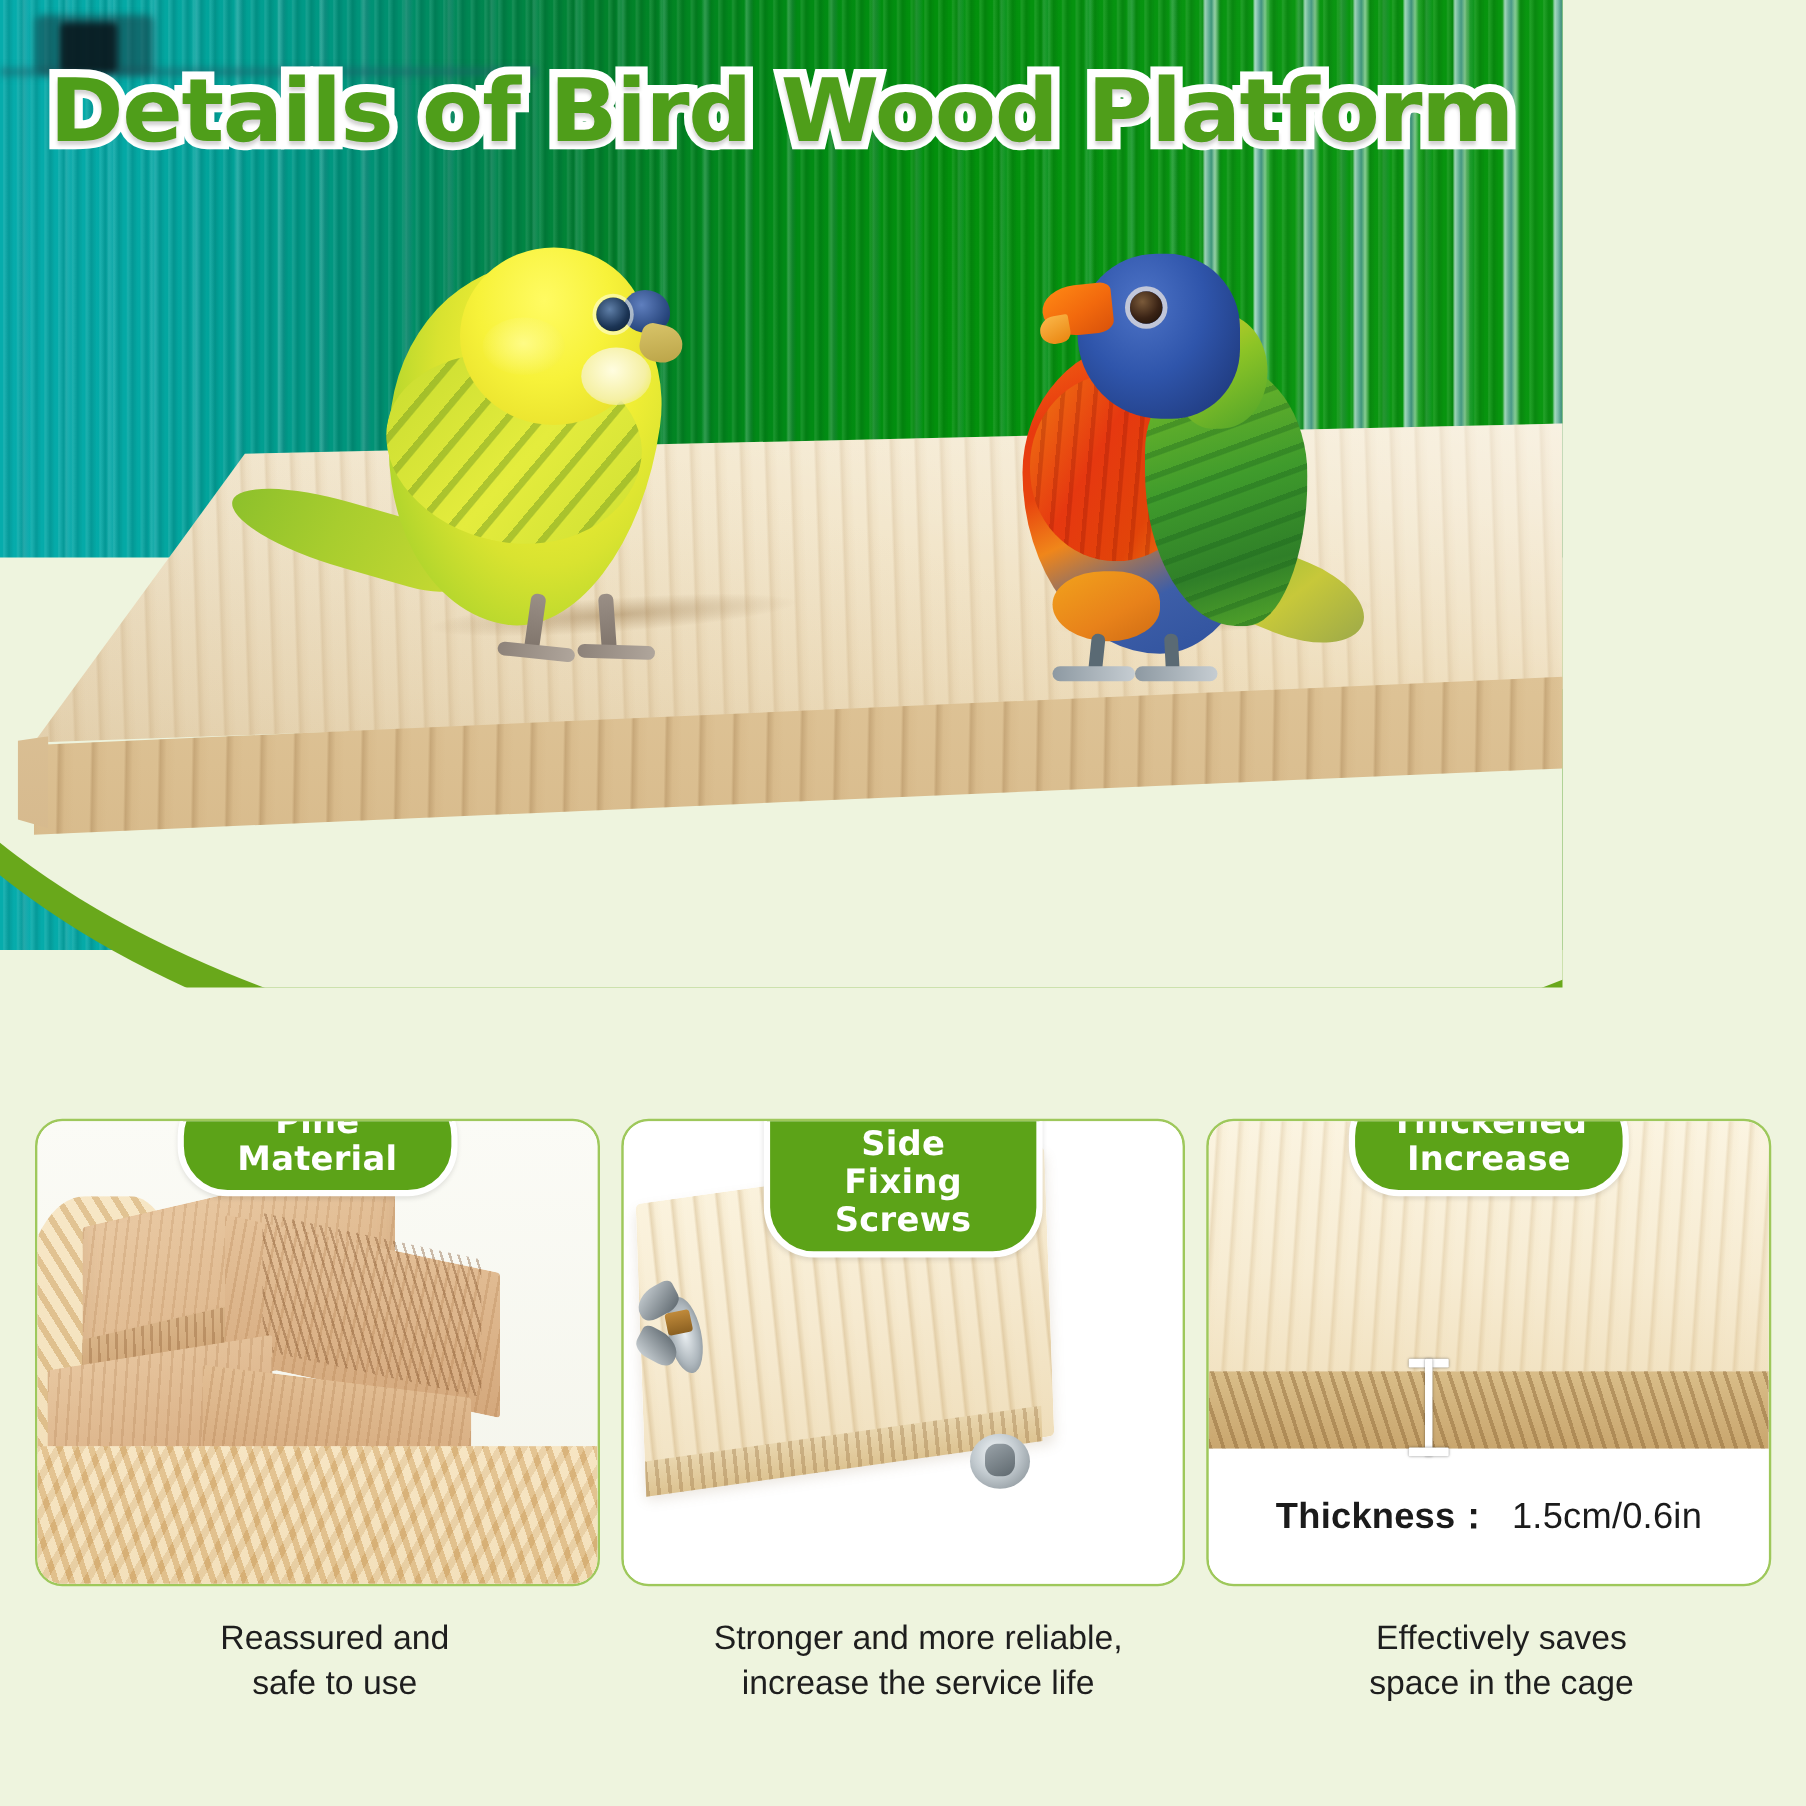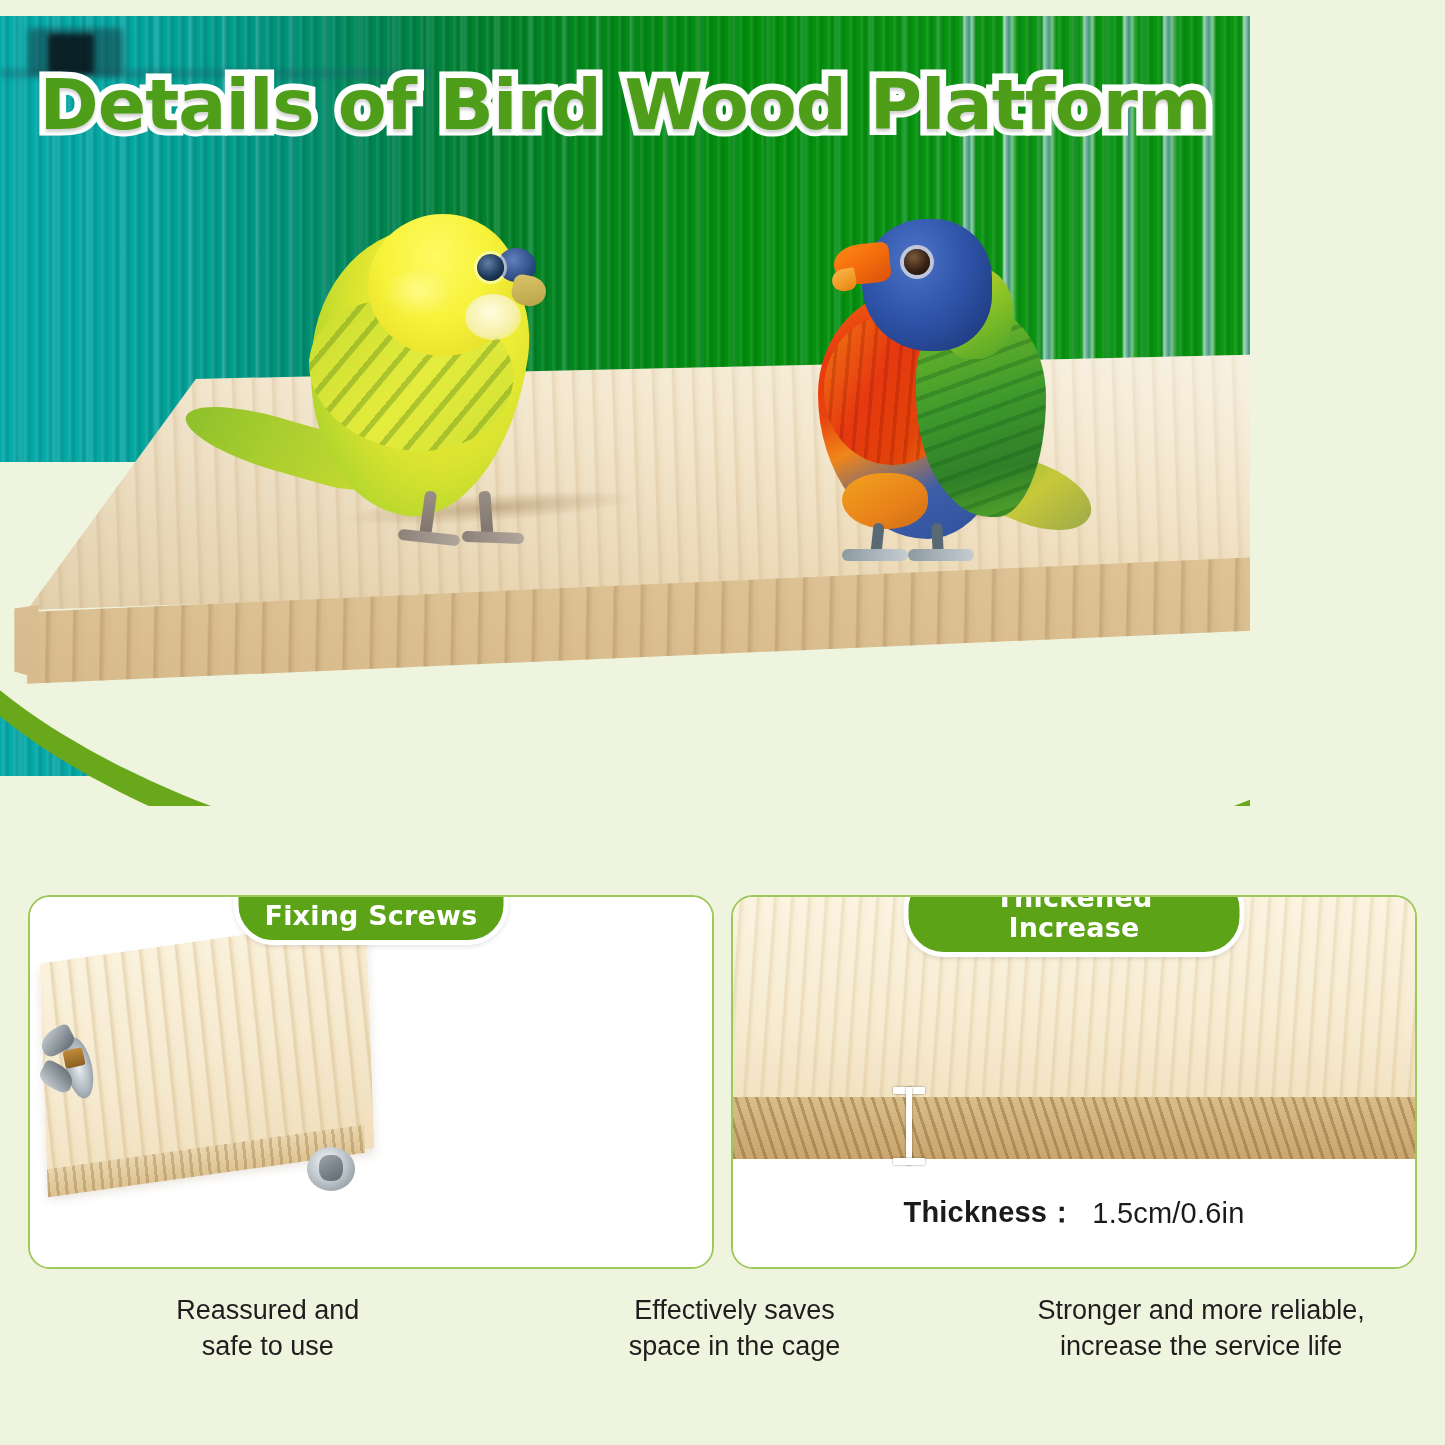--- a/index.html
+++ b/index.html
@@ -6,21 +6,21 @@
   body{
     width:1445px;height:1445px;
     font-family:"Liberation Sans", sans-serif;
     background:#eef4de;
     overflow:hidden;
     position:relative;
   }
 
   
   #hero{
-    position:absolute;left:0;top:16px;width:1250px;height:790px;
+    position:absolute;left:0;top:0;width:1250px;height:790px;
     overflow:hidden;
   }
   .hero-bg{
     position:absolute;left:0;top:0;width:1445px;height:760px;
     background:
       linear-gradient(90deg,
         rgba(0,0,0,0) 0px, rgba(0,0,0,0) 2px,
         rgba(255,255,255,.10) 3px, rgba(0,0,0,.10) 7px,
         rgba(0,0,0,0) 11px),
       linear-gradient(90deg,
@@ -605,20 +605,34 @@
     <div class="lk-foot1"></div>
     <div class="lk-foot2"></div>
   </div>
 
   <div class="hero-curve-green"></div>
   <div class="hero-curve-mask"></div>
 </div>
 
 <div id="cards">
 
+  <div class="card">
+    <div class="pill">Pine Material</div>
+    <div class="card-media">
+      <div class="c1-bg"></div>
+      <div class="c1-shav-l"></div>
+      <div class="blk c1-b1"></div>
+      <div class="blk c1-b1e"></div>
+      <div class="blk c1-b2"></div>
+      <div class="c1-grain"></div>
+      <div class="blk c1-b3"></div>
+      <div class="blk c1-b4"></div>
+      <div class="c1-shav"></div>
+    </div>
+  </div>
 
   <div class="card">
     <div class="pill two-line">Increase Side
 Fixing Screws</div>
     <div class="card-media">
       <div class="c2-bg"></div>
       <div class="c2-board"></div>
       <div class="c2-edge"></div>
       <div class="c2-screw1"></div>
       <div class="c2-wing1"></div>
@@ -644,17 +658,17 @@
         <span class="val">1.5cm/0.6in</span>
       </div>
     </div>
   </div>
 
 </div>
 
 <div id="captions">
   <div class="caption">Reassured and
 safe to use</div>
+  <div class="caption">Stronger and more reliable,
+increase the service life</div>
   <div class="caption">Effectively saves
 space in the cage</div>
-  <div class="caption">Stronger and more reliable,
-increase the service life</div>
 </div>
 
 </body></html>

